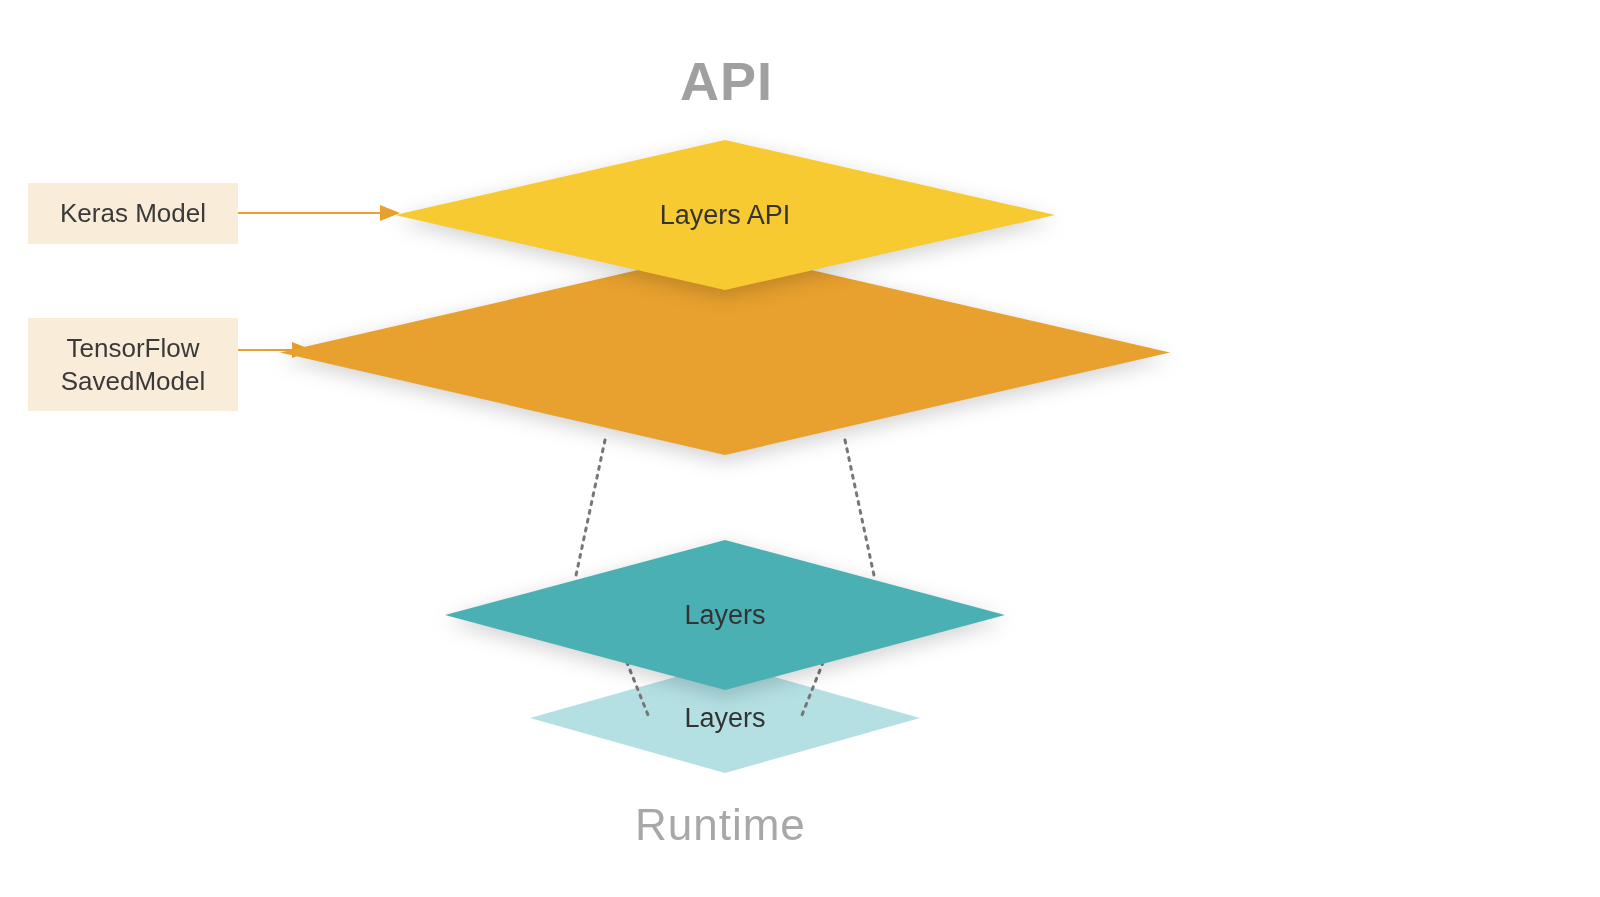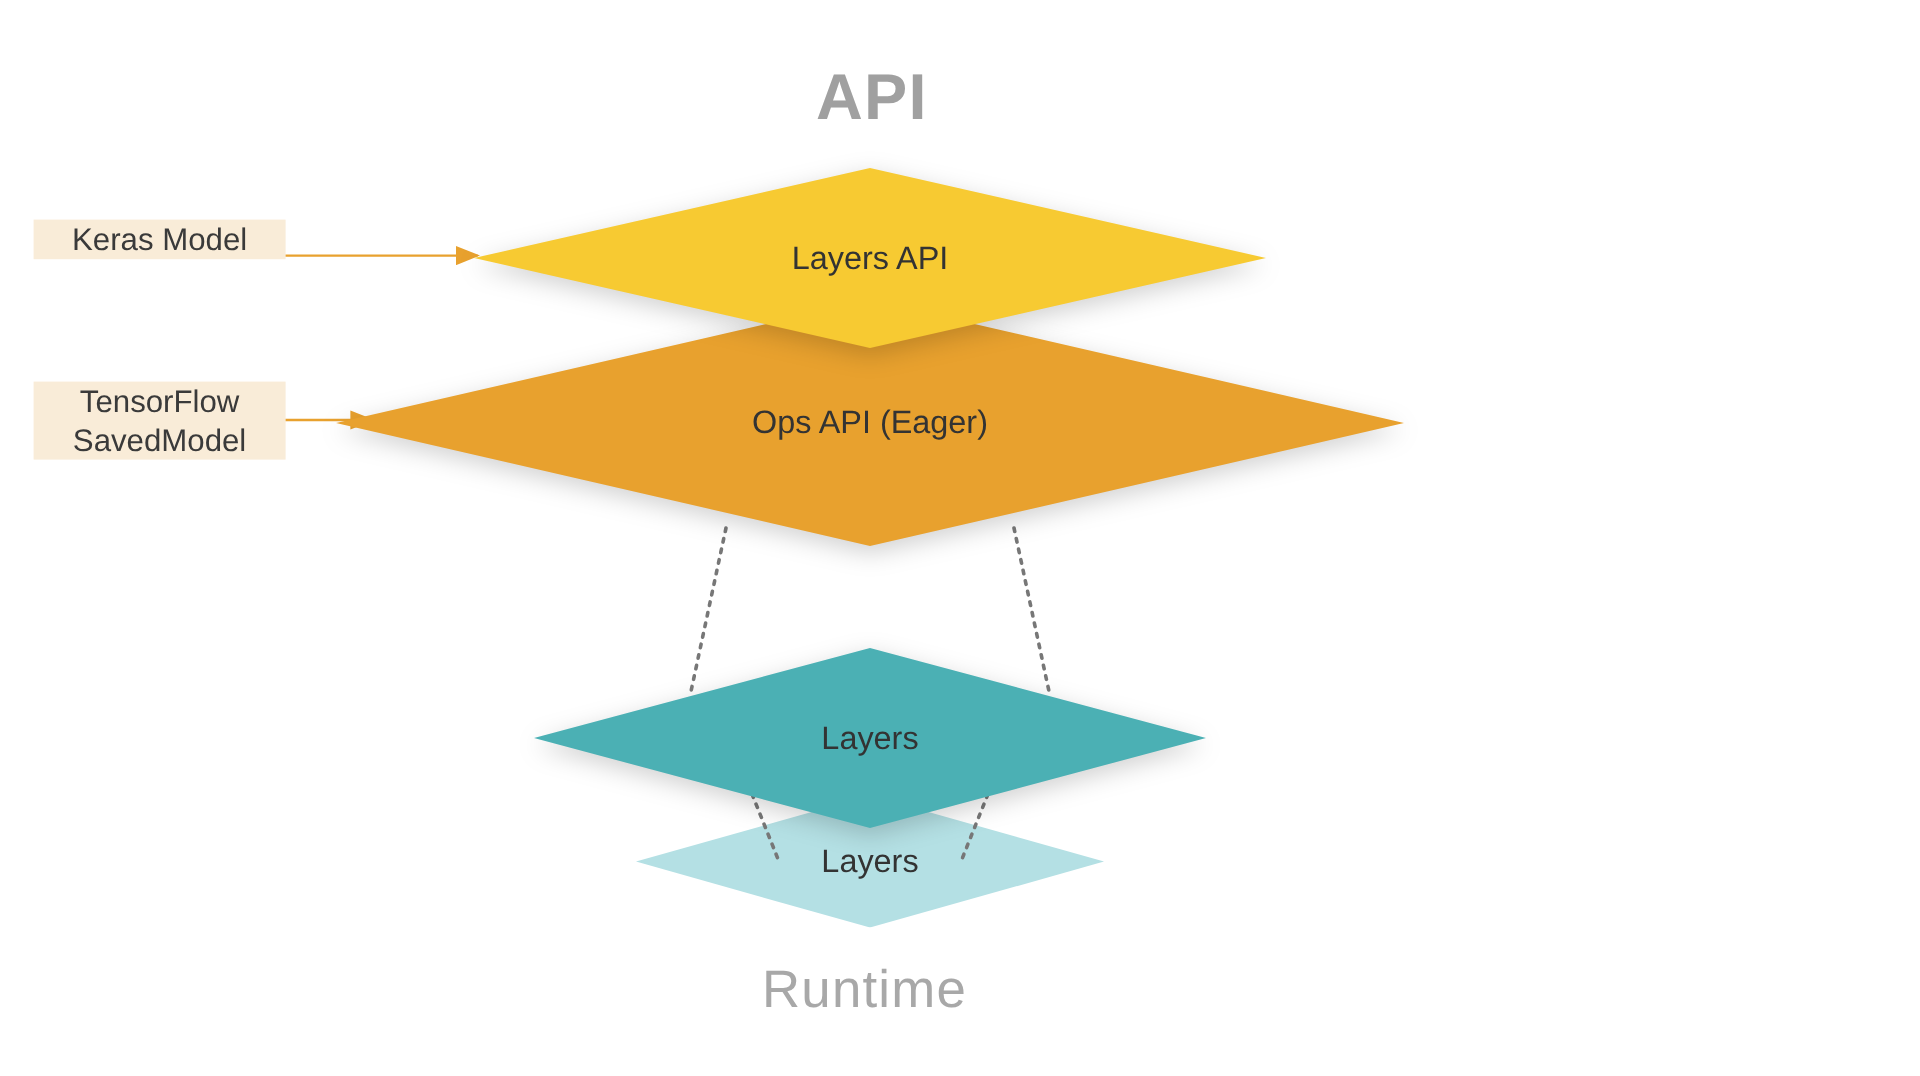--- a/index.html
+++ b/index.html
@@ -23,21 +23,21 @@
   .title-bottom {
     position: absolute;
     font-size: 44px;
     color: #a8a8a8;
     font-weight: 400;
     letter-spacing: 1px;
   }
   .box {
     position: absolute;
     background: #f9ecd8;
-    padding: 0 20px;
+    padding: 14px 20px;
     font-size: 26px;
     color: #3a3a3a;
     text-align: center;
     line-height: 1.25;
     box-sizing: border-box;
   }
   .diamond {
     position: absolute;
     display: flex;
     align-items: center;
@@ -107,21 +107,20 @@
 
 <svg style="position:absolute; left:0; top:0; width:1600px; height:897px; pointer-events:none;">
   <line x1="605" y1="440" x2="575" y2="580" stroke="#777" stroke-width="3" stroke-dasharray="3,6" stroke-linecap="round"></line>
   <line x1="845" y1="440" x2="875" y2="580" stroke="#777" stroke-width="3" stroke-dasharray="3,6" stroke-linecap="round"></line>
 </svg>
 
 <div class="diamond shadow" style="left:280px; top:250px; width:890px; height:205px;">
   <svg viewBox="0 0 890 205" preserveAspectRatio="none">
     <polygon points="445,0 890,102.5 445,205 0,102.5" fill="#e8a12e"></polygon>
   </svg>
-  <div class="label">Ops API (Eager)</div>
 </div>
 
 <div class="diamond shadow" style="left:395px; top:140px; width:660px; height:150px;">
   <svg viewBox="0 0 660 150" preserveAspectRatio="none">
     <polygon points="330,0 660,75 330,150 0,75" fill="#f7ca32"></polygon>
   </svg>
   <div class="label">Layers API</div>
 </div>
 
 </body></html>

